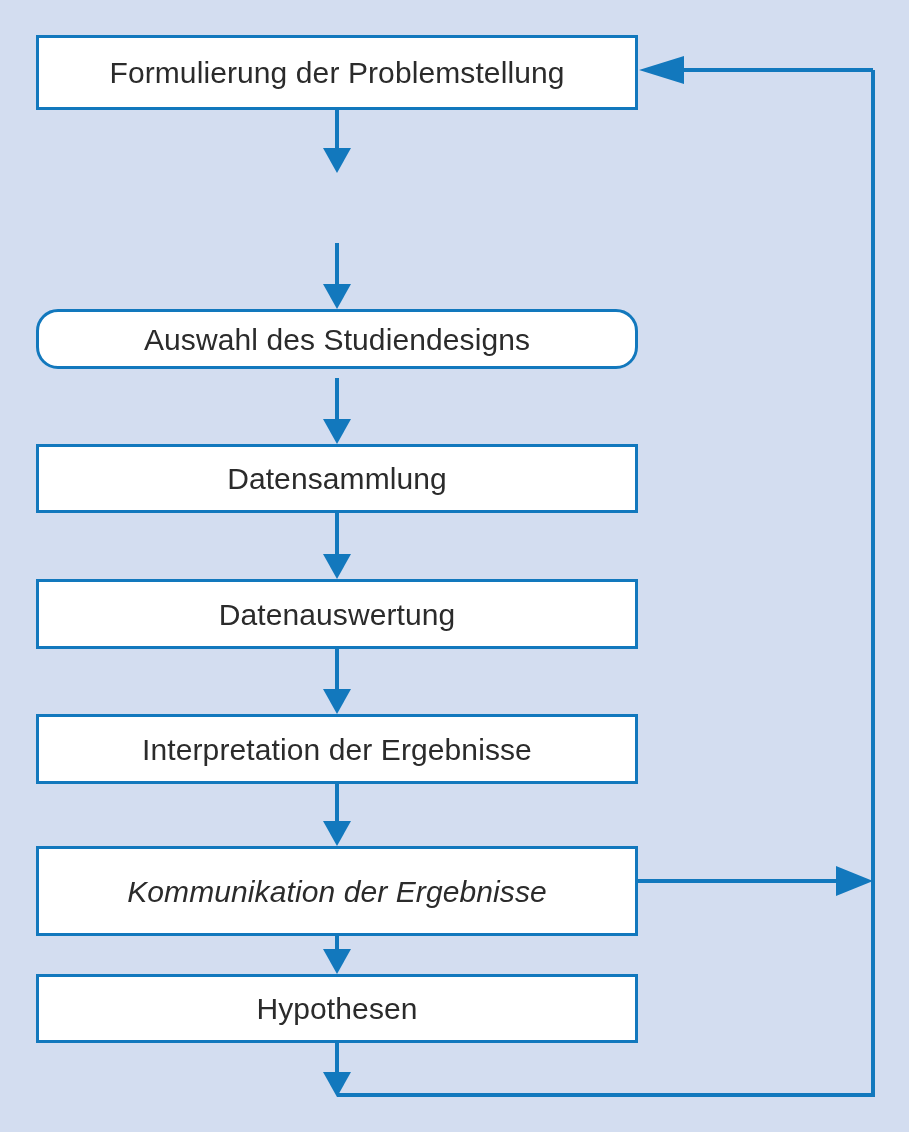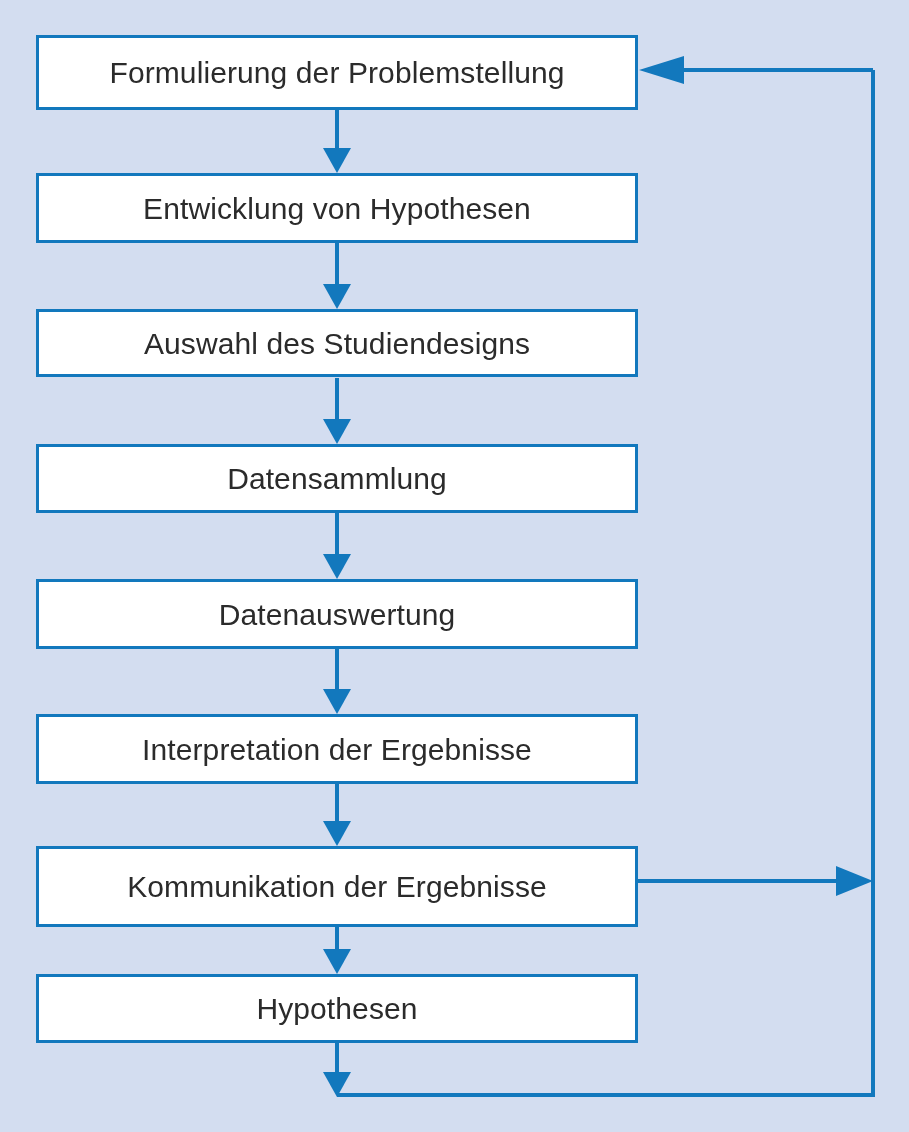--- a/index.html
+++ b/index.html
@@ -47,25 +47,25 @@
     font-size: 30px;
     line-height: 1.1;
     color: #2b2b2b;
     letter-spacing: 0.1px;
     white-space: nowrap;
     text-align: center;
   }
   
   #box-0 { top: 35px;   height: 75px; }
   #box-1 { top: 173px;  height: 70px; }
-  #box-2 { top: 309px;  height: 68px; }
+  #box-2 { top: 309px;  height: 60px; border-radius: 22px; }
   #box-3 { top: 444px;  height: 69px; align-items: center; }
   #box-4 { top: 579px;  height: 70px; }
   #box-5 { top: 714px;  height: 70px; }
-  #box-6 { top: 846px;  height: 81px; }
+  #box-6 { top: 846px;  height: 90px; font-style: italic; }
   #box-7 { top: 974px;  height: 69px; }
 </style>
 </head>
 <body>
 
 <div id="flowchart-root">
 
   <svg id="connector-layer" viewBox="0 0 909 1132" width="909" height="1132" xmlns="http://www.w3.org/2000/svg">
 
     <g>
@@ -115,23 +115,20 @@
     <g>
       <line x1="638" y1="881" x2="838" y2="881" stroke="#1278bd" stroke-width="4"></line>
       <polygon points="836,866 836,896 873,881" fill="#1278bd"></polygon>
     </g>
   </svg>
 
   <div class="process-box" id="box-0">
     <span class="process-box-label">Formulierung der Problemstellung</span>
   </div>
 
-  <div class="process-box" id="box-1">
-    <span class="process-box-label">Entwicklung von Hypothesen</span>
-  </div>
 
   <div class="process-box" id="box-2">
     <span class="process-box-label">Auswahl des Studiendesigns</span>
   </div>
 
   <div class="process-box" id="box-3">
     <span class="process-box-label">Datensammlung</span>
   </div>
 
   <div class="process-box" id="box-5">

